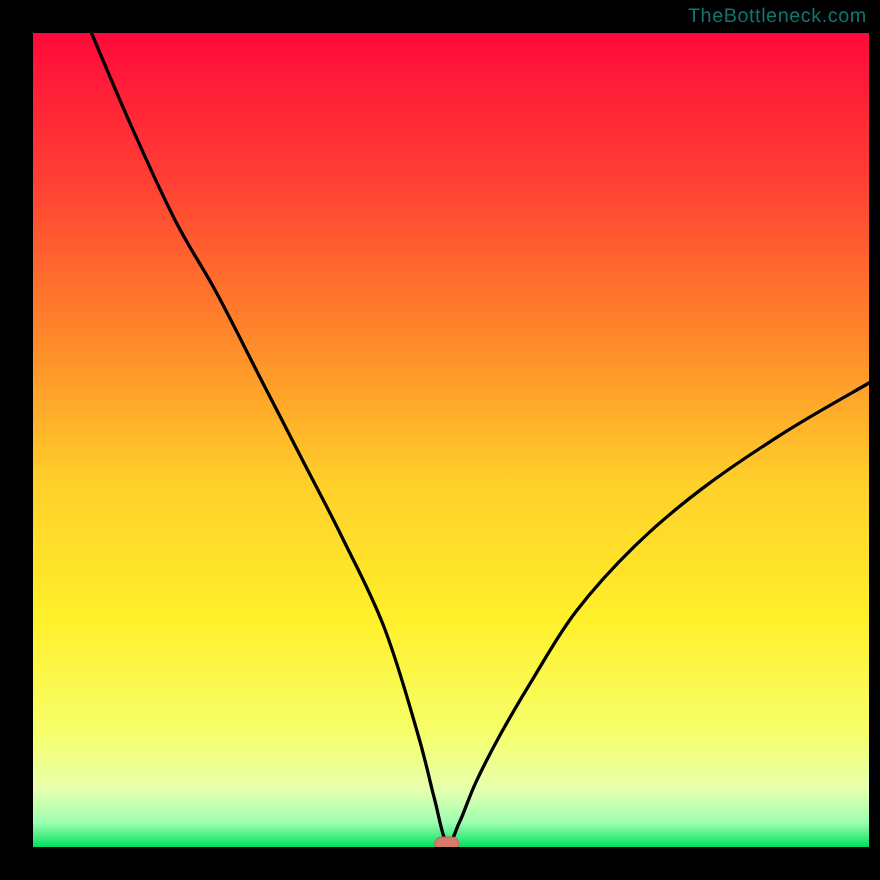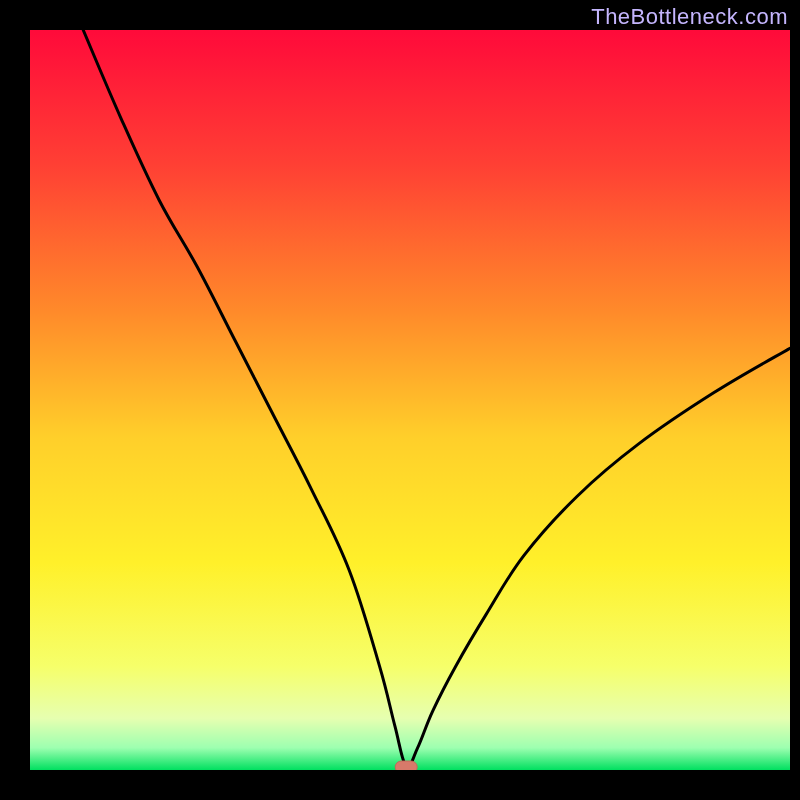--- a/index.html
+++ b/index.html
@@ -14,22 +14,22 @@
   .frame {
     position: relative;
     width: 800px;
     height: 800px;
     background: #000;
   }
   .watermark {
     position: absolute;
     top: 4px;
     right: 12px;
-    color: #c4b5fd;
-    font-size: 22px;
+    color: #0f766e;
+    font-size: 18px;
     font-weight: 500;
     letter-spacing: 0.5px;
     user-select: none;
   }
   svg {
     display: block;
   }
 </style>
 </head>
 <body>

